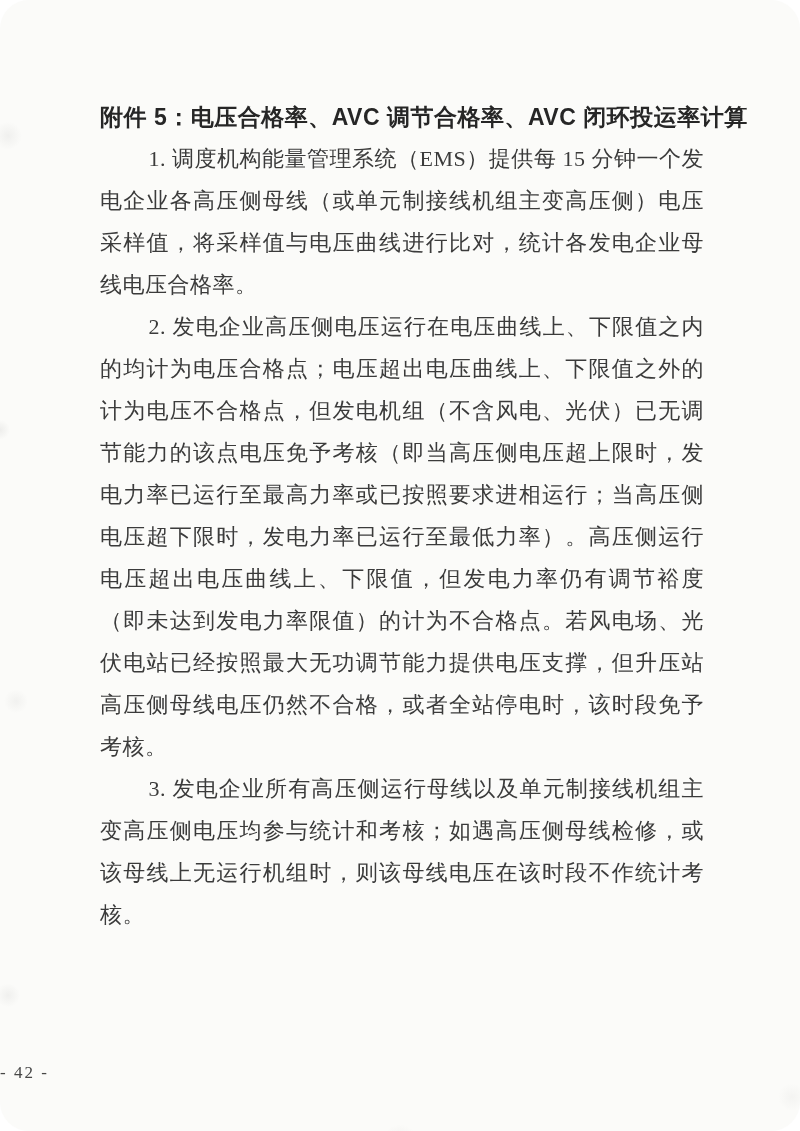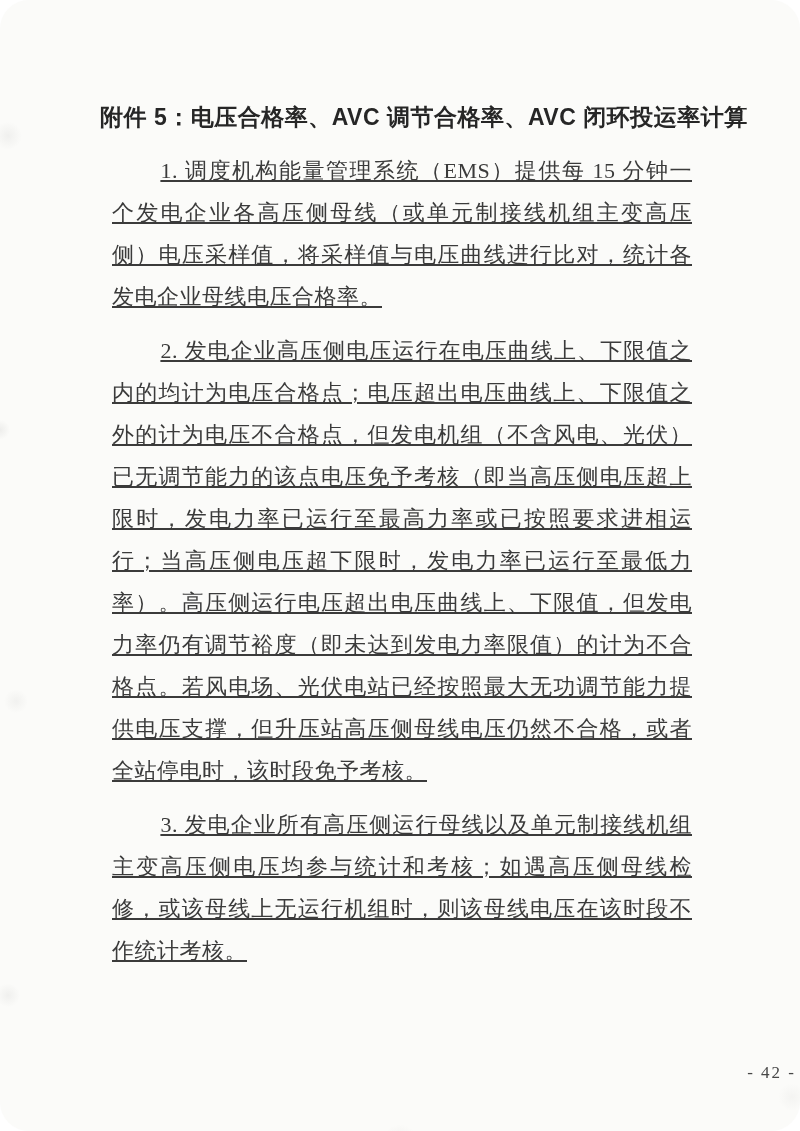--- a/index.html
+++ b/index.html
@@ -44,30 +44,29 @@
     font-weight: bold;
     font-size: 23px;
     line-height: 42px;
     color: #262626;
     letter-spacing: 0.5px;
   }
   .doc-title .title-line {
     white-space: nowrap;
   }
   .body-paragraph {
-    margin: 12px;
+    margin: 0;
     text-indent: 2.2em;
-    text-decoration: underline;
   }
   .page-footer {
     position: absolute;
-    left: 16px;
+    left: 0;
     top: 1052px;
     width: 780px;
-    text-align: right;
+    text-align: left;
     font-size: 17px;
     line-height: 42px;
     color: #474747;
     letter-spacing: 2px;
   }
 </style>
 </head>
 <body>
 
 <div class="page">

